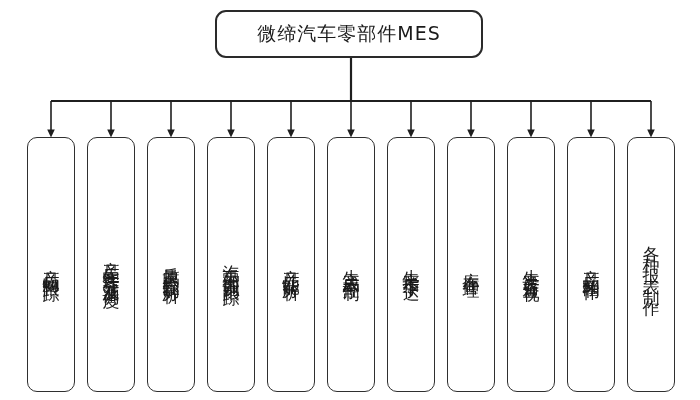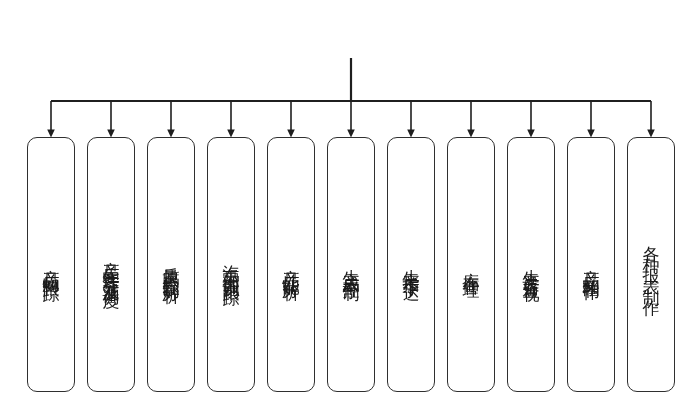--- a/index.html
+++ b/index.html
@@ -95,20 +95,23 @@
         <path d="M 467.2 129.5 L 474.8 129.5 L 471 137.5 Z" fill="#1f1f1f"></path>
         <line x1="531" y1="101" x2="531" y2="130.5" stroke="#1f1f1f" stroke-width="1.6"></line>
         <path d="M 527.2 129.5 L 534.8 129.5 L 531 137.5 Z" fill="#1f1f1f"></path>
         <line x1="591" y1="101" x2="591" y2="130.5" stroke="#1f1f1f" stroke-width="1.6"></line>
         <path d="M 587.2 129.5 L 594.8 129.5 L 591 137.5 Z" fill="#1f1f1f"></path>
         <line x1="651" y1="101" x2="651" y2="130.5" stroke="#1f1f1f" stroke-width="1.6"></line>
         <path d="M 647.2 129.5 L 654.8 129.5 L 651 137.5 Z" fill="#1f1f1f"></path>
       </g>
   </svg>
 
+  <div class="root-box">
+    <span class="label">微缔汽车零部件MES</span>
+  </div>
 
   <div class="children-row">
     <div class="child-box">
       <span class="vlabel">产品物料跟踪</span>
     </div>
     <div class="child-box">
       <span class="vlabel">产品生产任务分派及调度</span>
     </div>
     <div class="child-box">
       <span class="vlabel">质量跟踪控制分析</span>

